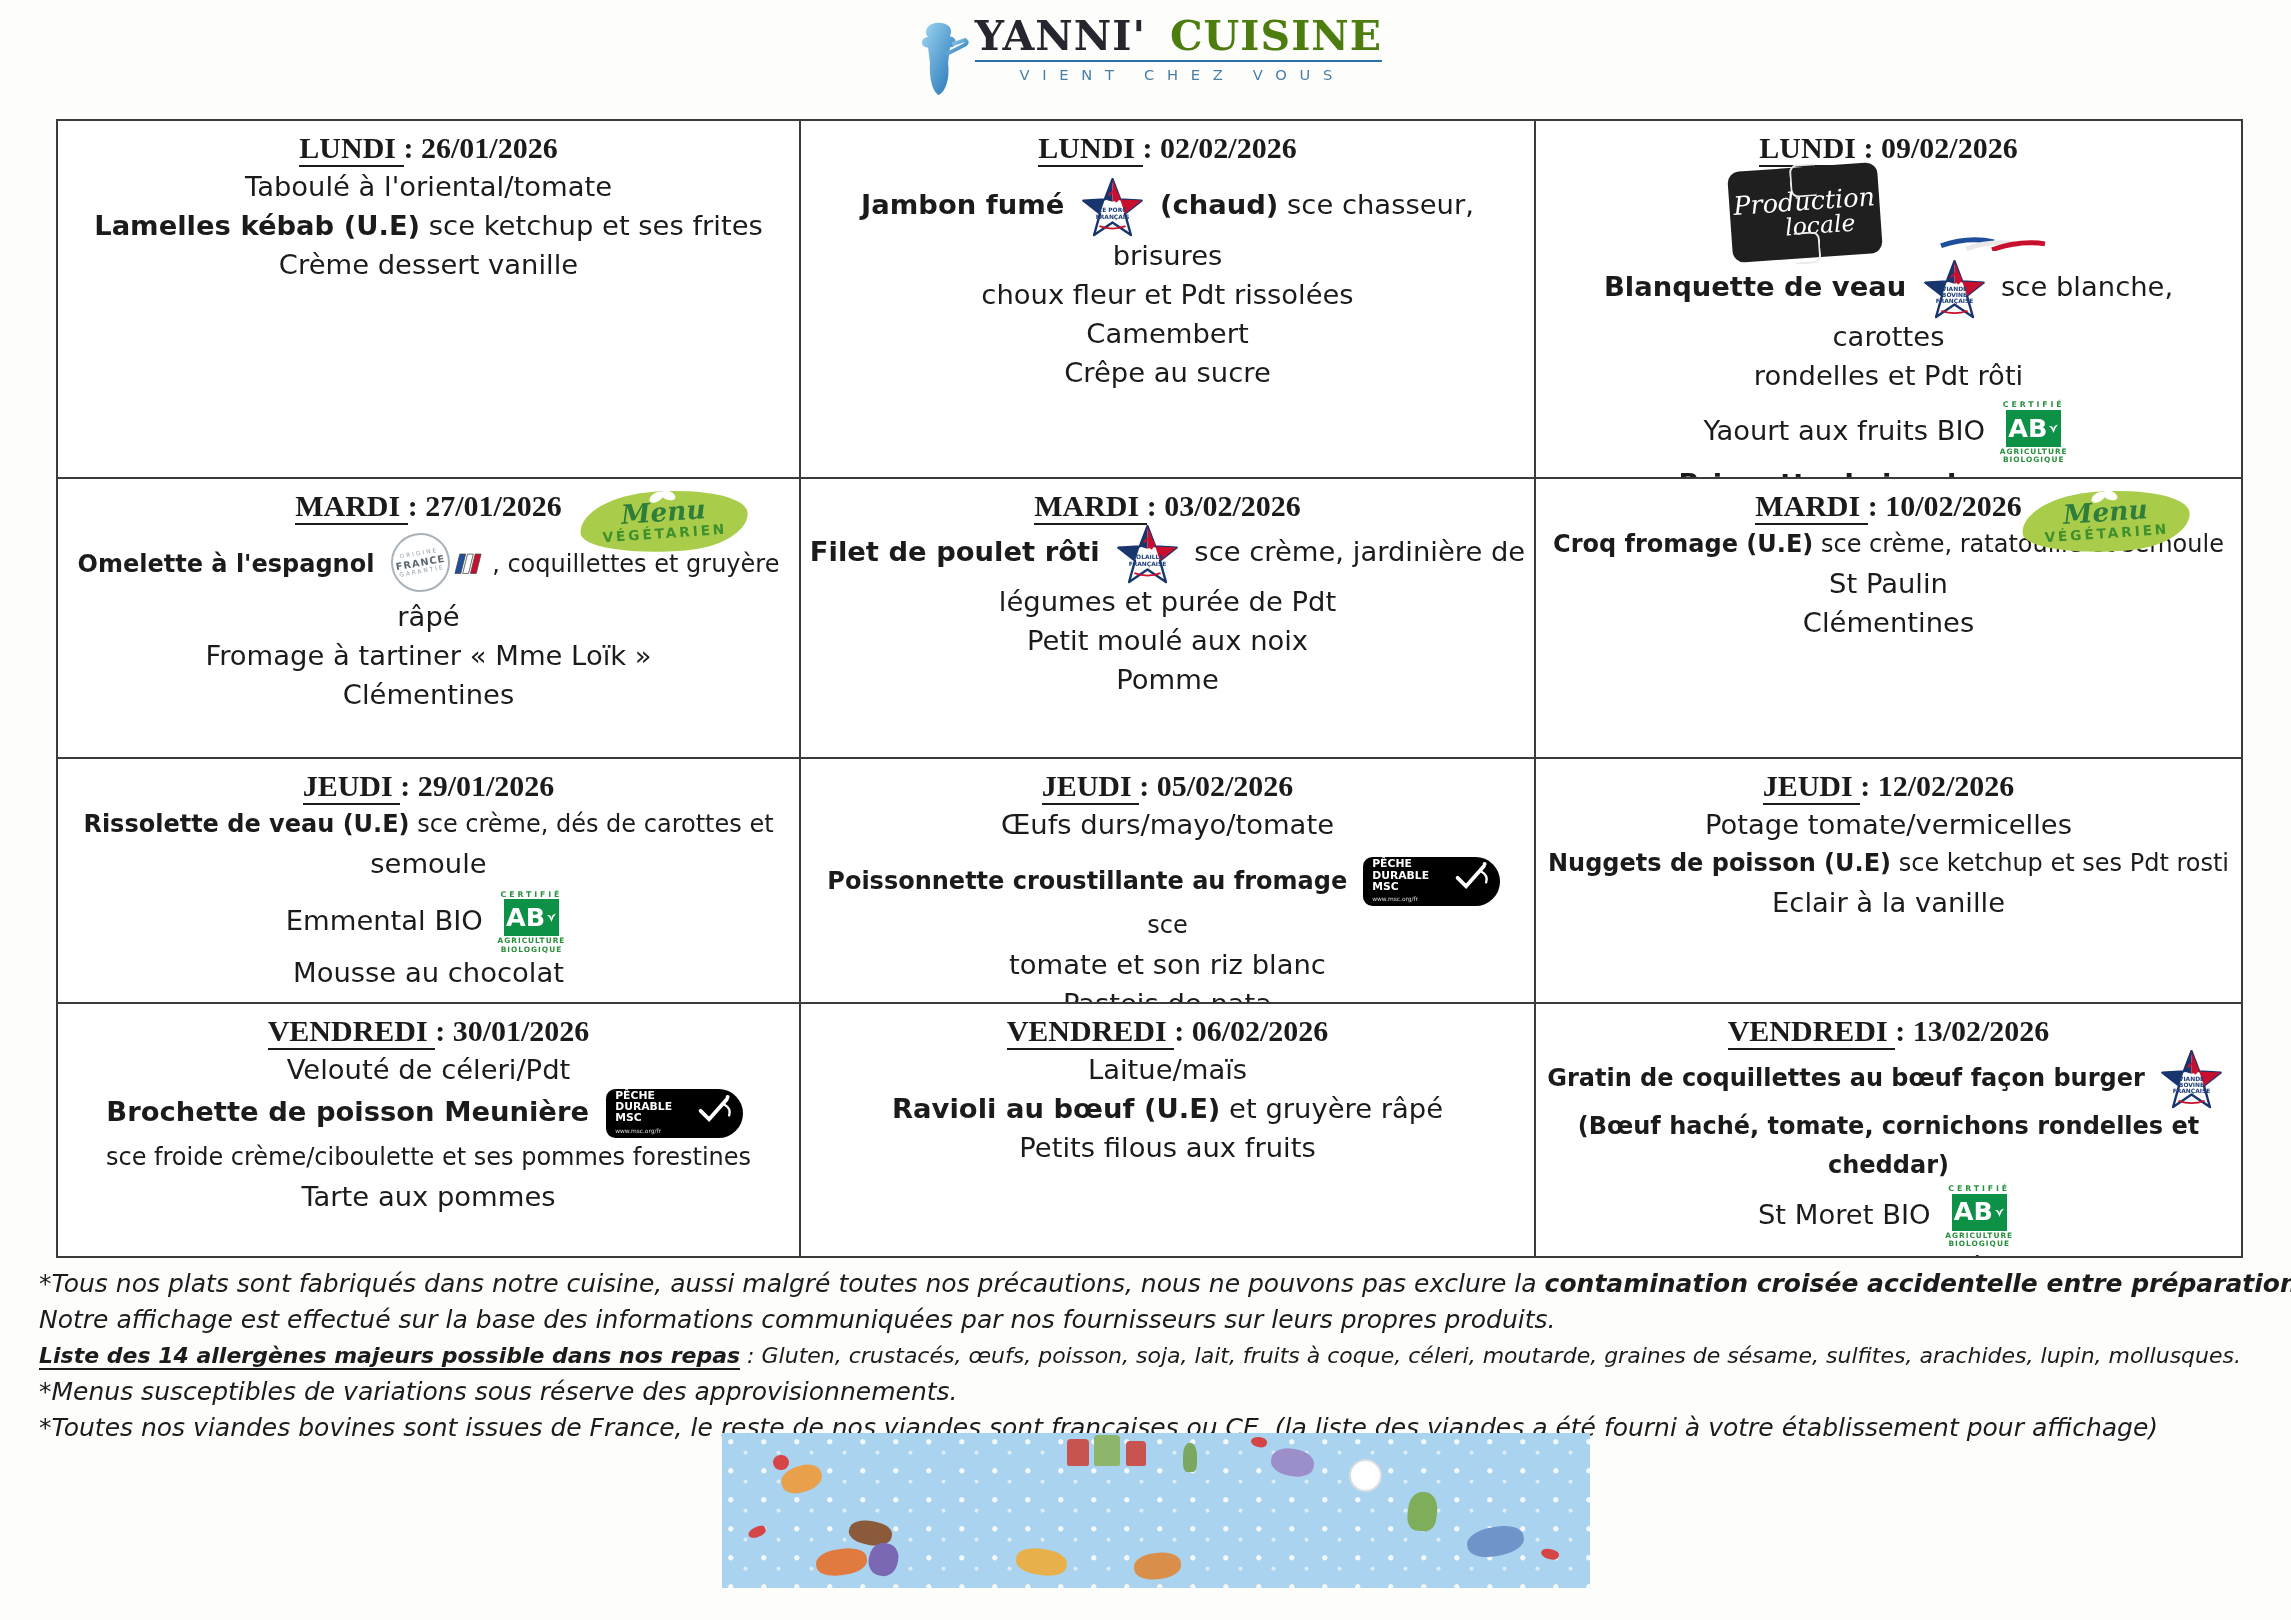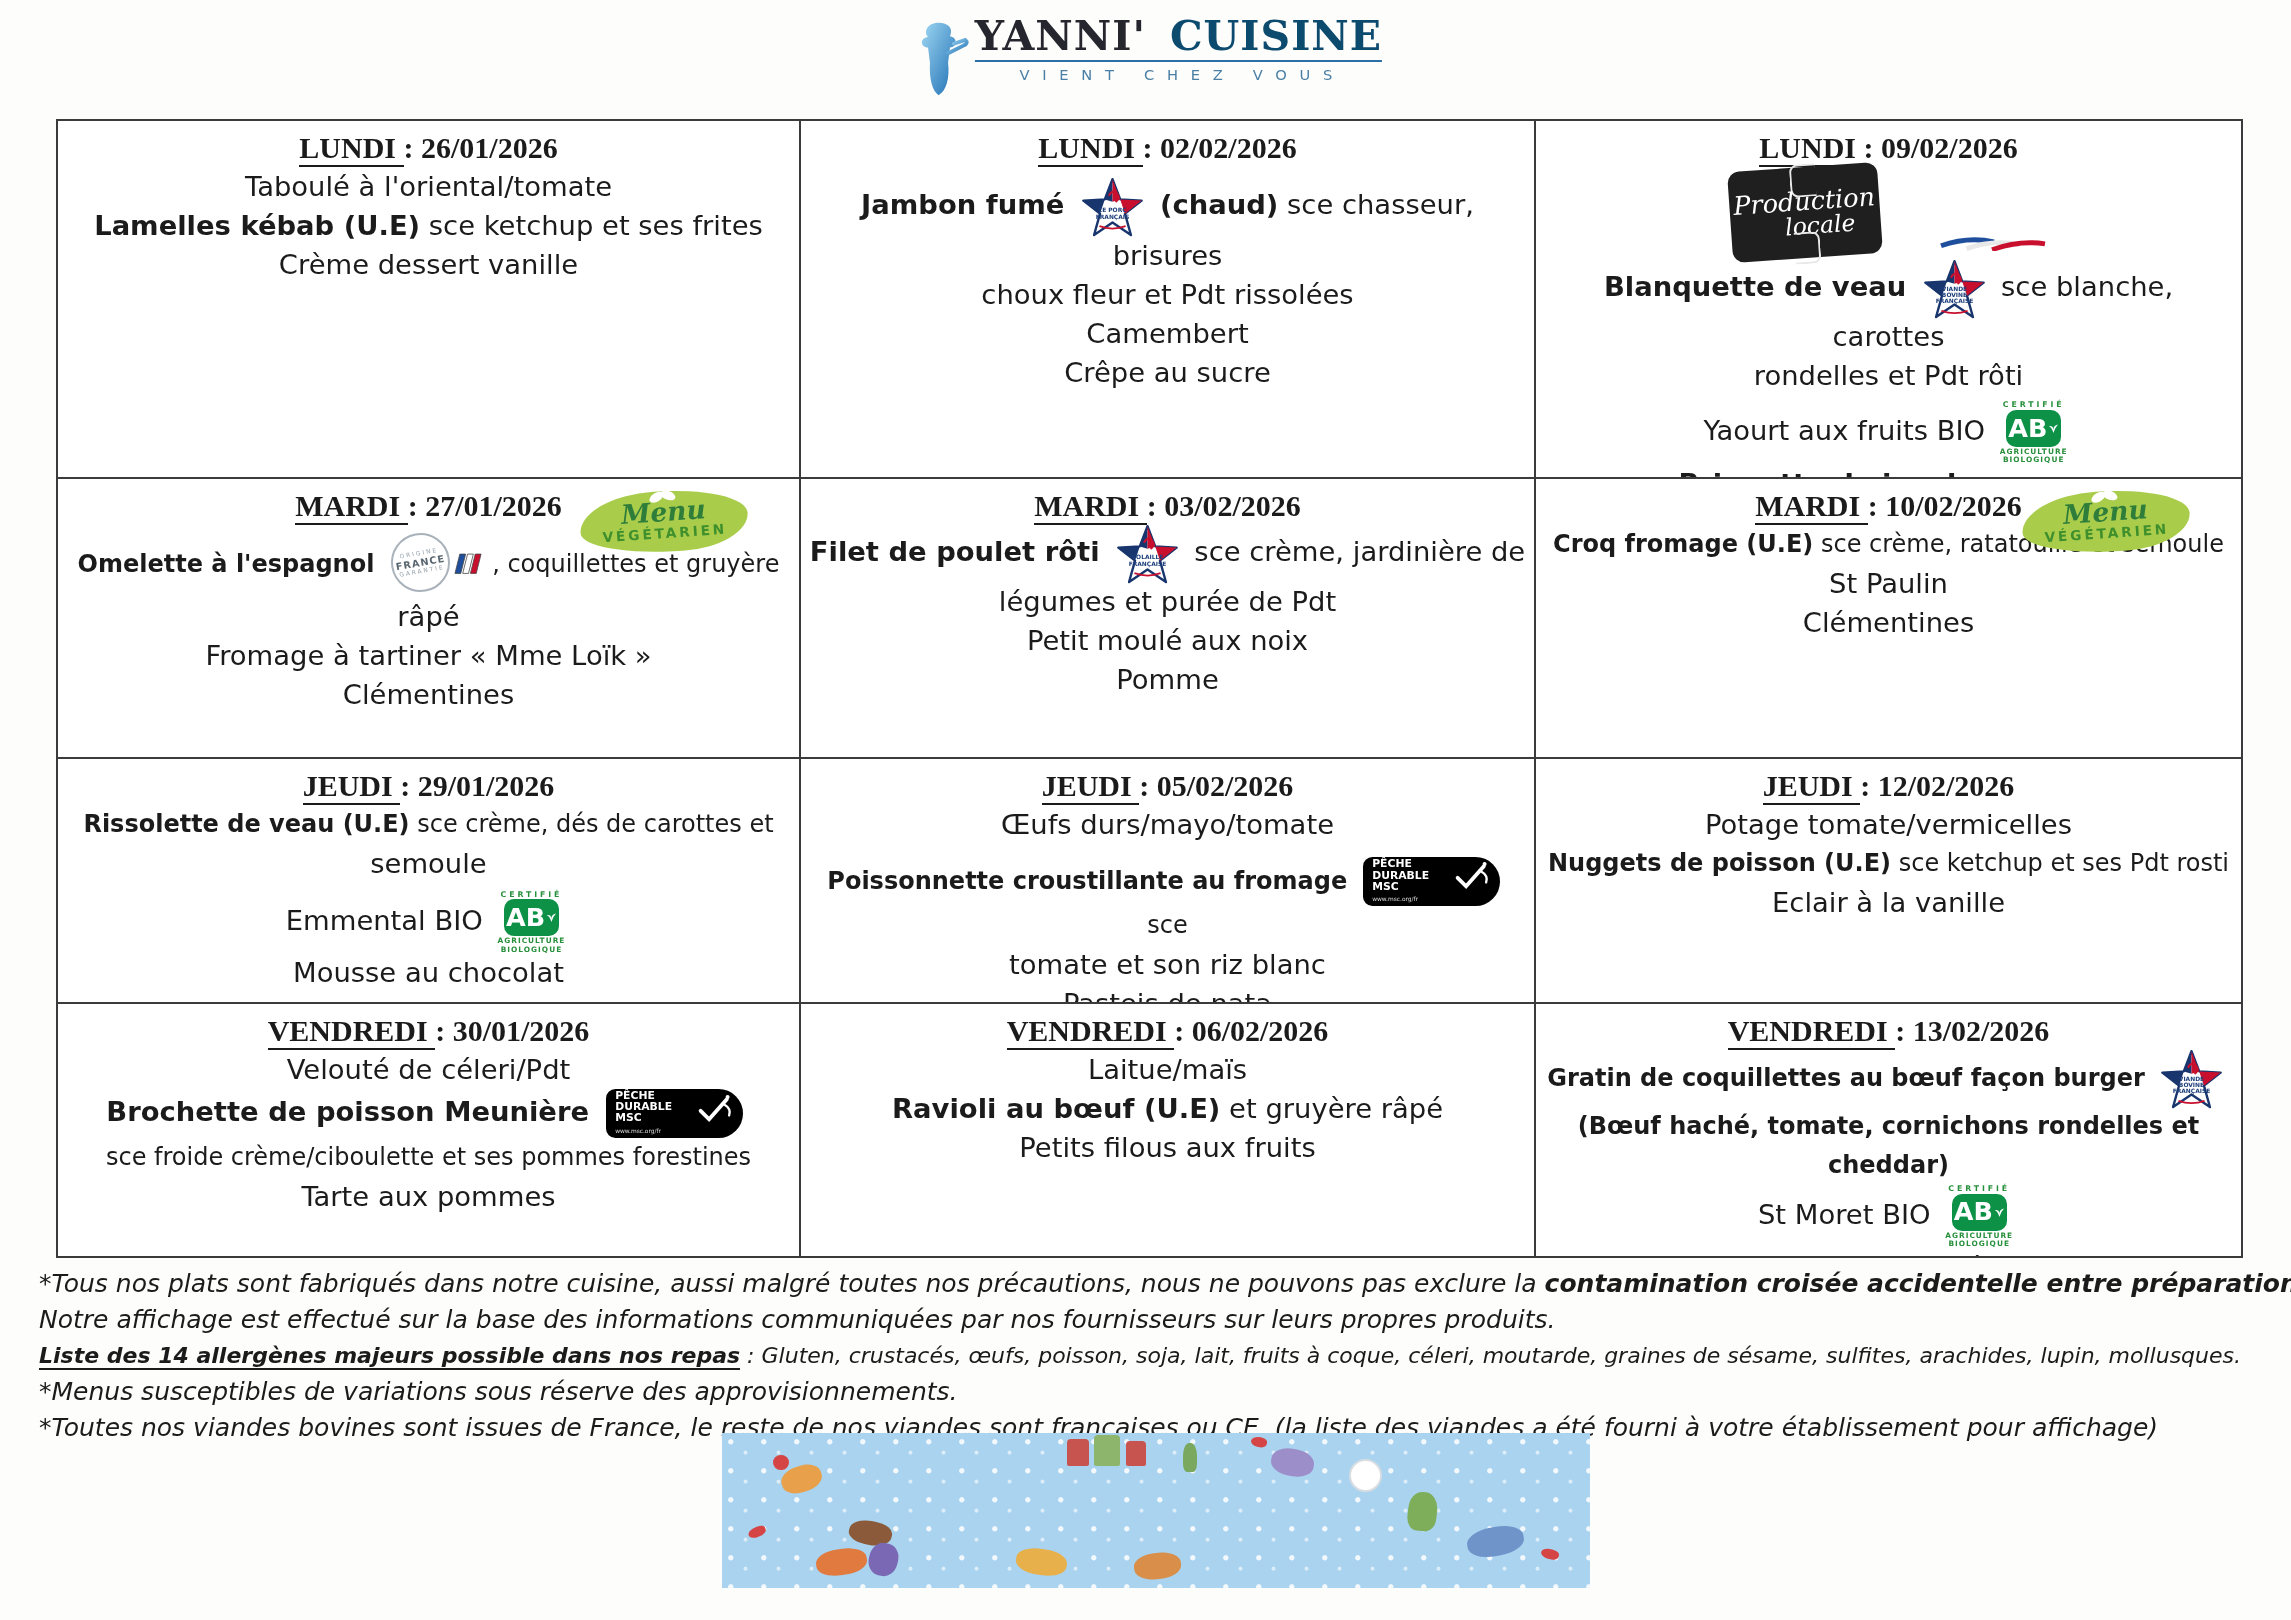--- a/index.html
+++ b/index.html
@@ -3,21 +3,21 @@
 <meta charset="utf-8">
 <style>
   html,body{margin:0;padding:0;background:#e9e9e9;}
   .page{position:relative;width:2292px;height:1620px;background:#fdfdfc;font-family:"DejaVu Sans",sans-serif;color:#1b1b1b;overflow:hidden;}
 
   
   .brand{position:absolute;top:15.7px;left:50%;transform:translateX(-50%);display:flex;align-items:flex-start;gap:3.9px;}
   .chef-svg{width:61px;height:78px;margin-top:3.9px;}
   .brand-name{font-family:"DejaVu Serif",serif;font-size:41px;font-weight:bold;letter-spacing:1px;border-bottom:2.9px solid #2b6ea8;padding-bottom:2.9px;line-height:1;white-space:nowrap;}
   .brand-name .t1{color:#26262e;}
-  .brand-name .t2{color:#0c4a6e;margin-left:24px;}
+  .brand-name .t2{color:#4d7c0f;margin-left:24px;}
   .brand-tagline{font-size:14.7px;letter-spacing:12.7px;color:#4a7fa5;margin-top:4.9px;text-align:center;padding-left:7.8px;white-space:nowrap;}
 
   
   #menu-grid{position:absolute;left:56px;top:119px;width:2187px;height:1139px;border:2.9px solid #3b3b3b;display:grid;grid-template-columns:743px 735px 1fr;grid-template-rows:358px 280px 245px 1fr;box-sizing:border-box;background:#fff;}
   .cell{border-right:2px solid #3b3b3b;border-bottom:2px solid #3b3b3b;padding:5.9px 7.8px 0;position:relative;text-align:center;box-sizing:border-box;overflow:hidden;}
   .cell:nth-child(3n){border-right:none;}
   .cell:nth-child(n+10){border-bottom:none;}
   .cell-head{font-size:30px;font-weight:bold;margin:3.9px 0 2px;white-space:nowrap;font-family:Liberation Serif, serif;}
   .cell-head .day{border-bottom:2.9px solid #1b1b1b;padding-bottom:1px;}
   .menu-line{margin:0;font-size:27.4px;line-height:39px;}
@@ -26,21 +26,21 @@
   .u{border-bottom:2.9px solid #1b1b1b;}
 
   
   .star-logo{width:61px;height:63px;vertical-align:middle;margin:0 7.8px -5.9px;}
   .msc{display:inline-flex;align-items:center;gap:24px;background:#000000;color:#fff;border-radius:9.8px 25.5px 25.5px 9.8px;padding:2.9px 9.8px 2.9px 8.8px;vertical-align:middle;margin:0 7.8px;height:49px;box-sizing:border-box;}
   .msc-txt{text-align:left;font-weight:bold;font-size:10.8px;line-height:11.3px;}
   .msc-url{font-size:5.9px;font-weight:normal;opacity:.85;letter-spacing:0;}
   .msc svg{width:37px;height:33px;}
   .ab{display:inline-flex;flex-direction:column;align-items:center;vertical-align:middle;margin:0 5.9px;line-height:1;}
   .ab-top{font-size:7.8px;letter-spacing:2.9px;color:#28903c;font-weight:bold;margin-bottom:1px;}
-  .ab-box{width:55px;height:37px;background:#0c9147;color:#fff;display:flex;align-items:center;justify-content:center;font-weight:bold;font-size:25.5px;border-radius:10px;gap:1px;}
+  .ab-box{width:55px;height:37px;background:#0c9147;color:#fff;display:flex;align-items:center;justify-content:center;font-weight:bold;font-size:25.5px;border-radius:0;gap:1px;}
   .ab-bot{font-size:7.4px;font-weight:bold;color:#28903c;letter-spacing:1px;margin-top:1px;}
   .of-stamp{display:inline-flex;flex-direction:column;align-items:center;justify-content:center;width:55px;height:55px;border:2px solid #a9b2ba;border-radius:50%;color:#97a2ab;transform:rotate(-10deg);vertical-align:middle;margin:0 2px 5.9px 7.8px;line-height:1.15;background:#fff;}
   .of-top,.of-bot{font-size:5.9px;letter-spacing:2px;}
   .of-mid{font-size:9.8px;font-weight:bold;color:#5b6770;letter-spacing:1px;}
   .of-flag{vertical-align:-3.9px;margin:0 2px;}
 
   
   .veg-badge{position:absolute;top:11.8px;right:51px;transform:rotate(-4deg);background:#a9cd4b;border-radius:45% 55% 40% 60%/60% 45% 55% 40%;padding:7.8px 21.6px 9.8px;z-index:2;}
   .veg-l1{font-family:"DejaVu Serif",serif;font-style:italic;font-weight:bold;font-size:26.5px;color:#2f7d3a;line-height:1;}
   .veg-l2{font-size:13.7px;font-weight:bold;letter-spacing:2.9px;color:#3f8f2c;line-height:1.25;}

